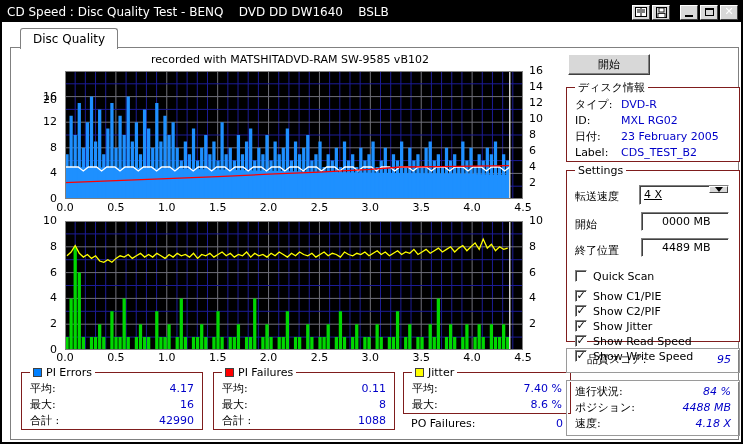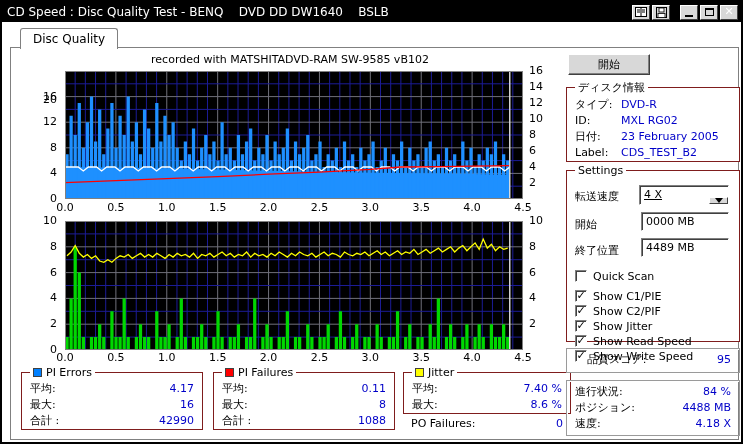--- a/index.html
+++ b/index.html
@@ -34,32 +34,32 @@
   .swatch{display:inline-block;width:9px;height:9px;border:1px solid #404040;box-sizing:border-box;}
   .statrow{display:flex;justify-content:space-between;line-height:16px;}
   .statrow .val{color:#0000c8;}
   .inforow{display:flex;line-height:16px;}
   .inforow .lbl{width:46px;}
   .inforow .val{color:#0000c8;}
   
   .btn{position:absolute;background:#d8d8d8;border-top:1px solid #fff;border-left:1px solid #fff;border-right:1px solid #404040;border-bottom:1px solid #404040;box-shadow:inset -1px -1px 0 #808080;display:flex;align-items:center;justify-content:center;font-size:11px;box-sizing:border-box;cursor:default;}
   .btn.default{outline:1px dotted #404040;outline-offset:-4px;border-color:#404040 #000 #000 #404040;box-shadow:inset 1px 1px 0 #fff,inset -1px -1px 0 #808080;}
   .sunken{background:#fff;border-top:1px solid #808080;border-left:1px solid #808080;border-right:1px solid #fff;border-bottom:1px solid #fff;box-shadow:inset 1px 1px 0 #404040;box-sizing:border-box;}
-  .field{position:absolute;height:19px;line-height:17px;padding-left:4px;font-size:11px;}
-  .combo{position:absolute;height:20px;display:flex;align-items:flex-end;text-decoration:underline;}
+  .field{position:absolute;height:19px;line-height:17px;padding-left:20px;font-size:11px;}
+  .combo{position:absolute;height:20px;display:flex;align-items:flex-start;text-decoration:underline;}
   .combo .cval{flex:1;line-height:18px;padding-left:4px;}
   .combo .cbtn{width:17px;background:#d8d8d8;border-top:1px solid #fff;border-left:1px solid #fff;border-right:1px solid #404040;border-bottom:1px solid #404040;display:flex;align-items:center;justify-content:center;}
   .arrow-down{width:0;height:0;border-left:4px solid transparent;border-right:4px solid transparent;border-top:5px solid #000;}
   .cbrow{position:absolute;display:flex;align-items:center;gap:6px;height:14px;}
   .cbbox{width:12px;height:12px;background:#fff;border-top:1px solid #808080;border-left:1px solid #808080;border-right:1px solid #fff;border-bottom:1px solid #fff;box-shadow:inset 1px 1px 0 #404040;box-sizing:border-box;font-size:11px;line-height:10px;text-align:center;font-weight:bold;}
   .cbbox .chk{visibility:hidden;}
   .cbrow.checked .cbbox .chk{visibility:visible;}
   .infobox{position:absolute;border:1px solid #9a9a9a;box-shadow:inset 1px 1px 0 #fff;box-sizing:border-box;padding:3px 8px;}
   .inforow2{display:flex;justify-content:space-between;line-height:16px;}
-  .inforow2 .val{color:#0000c8;}
+  .inforow2 .val{color:#0000c8;font-style:italic;}
 </style>
 </head>
 <body>
 
 <div class="window">
 
   <div class="titlebar">
     <span class="titletext">CD Speed : Disc Quality Test - BENQ    DVD DD DW1640    BSLB</span>
     <div class="tb-buttons">
       <div class="tb-btn">

